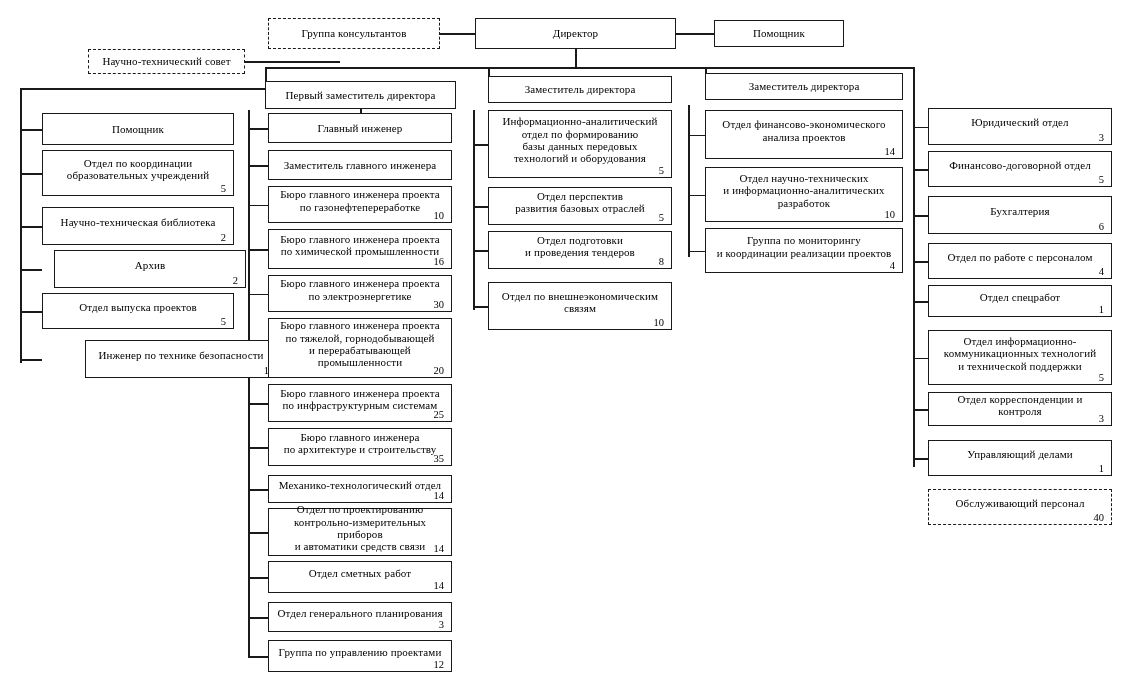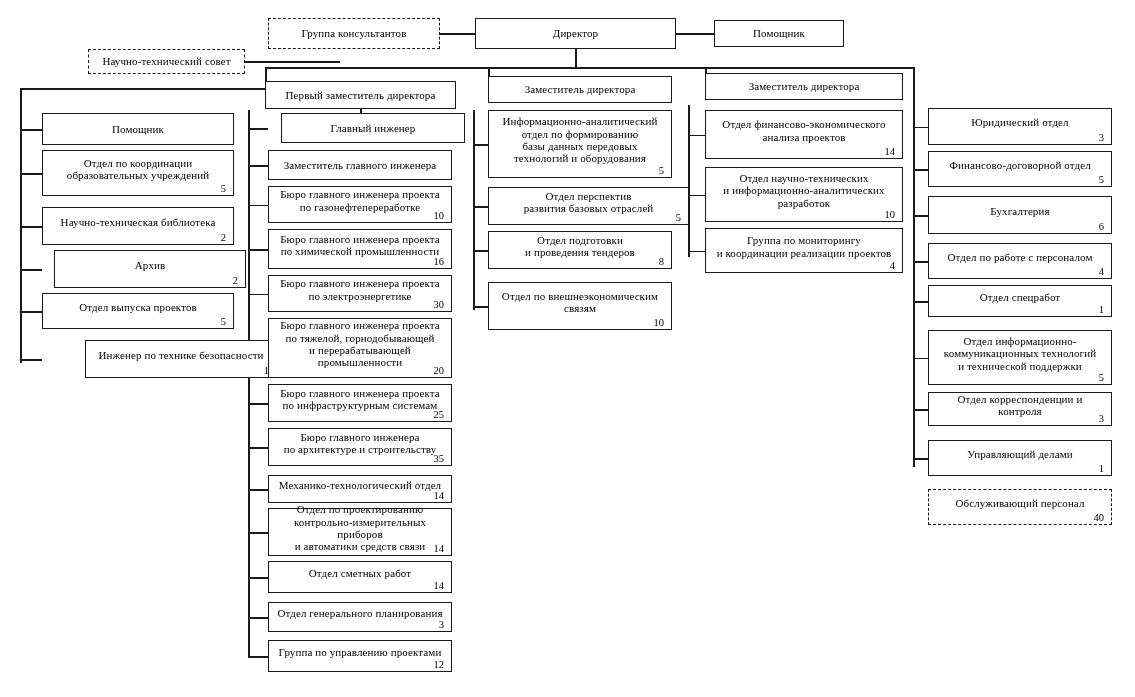--- a/index.html
+++ b/index.html
@@ -132,21 +132,21 @@
         <span class="count">2</span>
       </div>
       <div class="node withcount" style="left: 42px; top: 293px; width: 192px; height: 36px;">
         <span class="label">Отдел выпуска проектов</span>
         <span class="count">5</span>
       </div>
       <div class="node withcount" style="left: 42px; top: 340px; width: 192px; height: 38px; margin-left: 43px;">
         <span class="label">Инженер по технике безопасности</span>
         <span class="count">1</span>
       </div>
-      <div class="node" style="left: 268px; top: 113px; width: 184px; height: 30px; margin-left: 13px;">
+      <div class="node" style="left: 268px; top: 113px; width: 184px; height: 30px;">
         <span class="label">Главный инженер</span>
       </div>
       <div class="node" style="left: 268px; top: 150px; width: 184px; height: 30px;">
         <span class="label">Заместитель главного инженера</span>
       </div>
       <div class="node withcount" style="left: 268px; top: 186px; width: 184px; height: 37px;">
         <span class="label">Бюро главного инженера проекта<br>по газонефтепереработке</span>
         <span class="count">10</span>
       </div>
       <div class="node withcount" style="left: 268px; top: 229px; width: 184px; height: 40px;">
@@ -186,21 +186,21 @@
         <span class="count">3</span>
       </div>
       <div class="node withcount" style="left: 268px; top: 640px; width: 184px; height: 32px;">
         <span class="label">Группа по управлению проектами</span>
         <span class="count">12</span>
       </div>
       <div class="node withcount" style="left: 488px; top: 110px; width: 184px; height: 68px;">
         <span class="label">Информационно-аналитический<br>отдел по формированию<br>базы данных передовых<br>технологий и оборудования</span>
         <span class="count">5</span>
       </div>
-      <div class="node withcount" style="left: 488px; top: 187px; width: 201px; height: 38px;">
+      <div class="node withcount" style="left: 488px; top: 187px; width: 184px; height: 38px;">
         <span class="label">Отдел перспектив<br>развития базовых отраслей</span>
         <span class="count">5</span>
       </div>
       <div class="node withcount" style="left: 488px; top: 231px; width: 184px; height: 38px;">
         <span class="label">Отдел подготовки<br>и проведения тендеров</span>
         <span class="count">8</span>
       </div>
       <div class="node withcount" style="left: 488px; top: 282px; width: 184px; height: 48px;">
         <span class="label">Отдел по внешнеэкономическим<br>связям</span>
         <span class="count">10</span>

